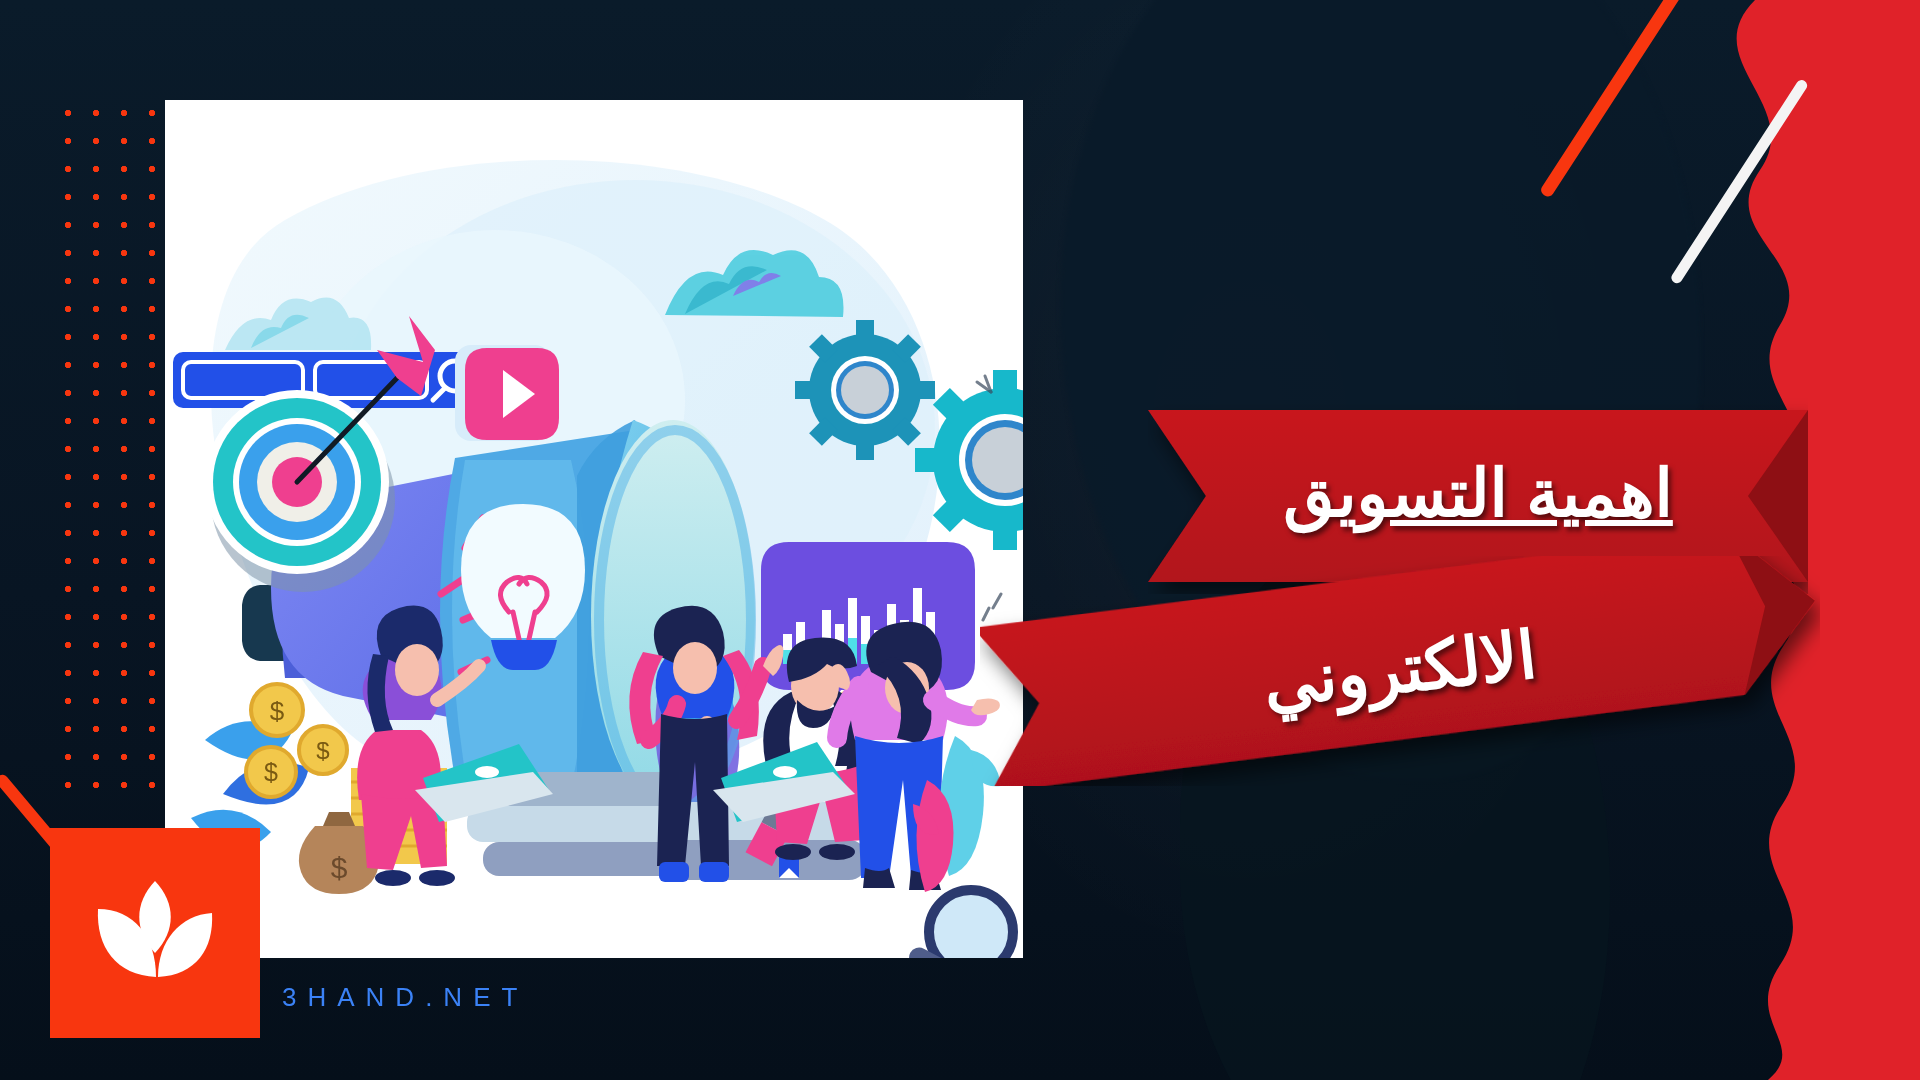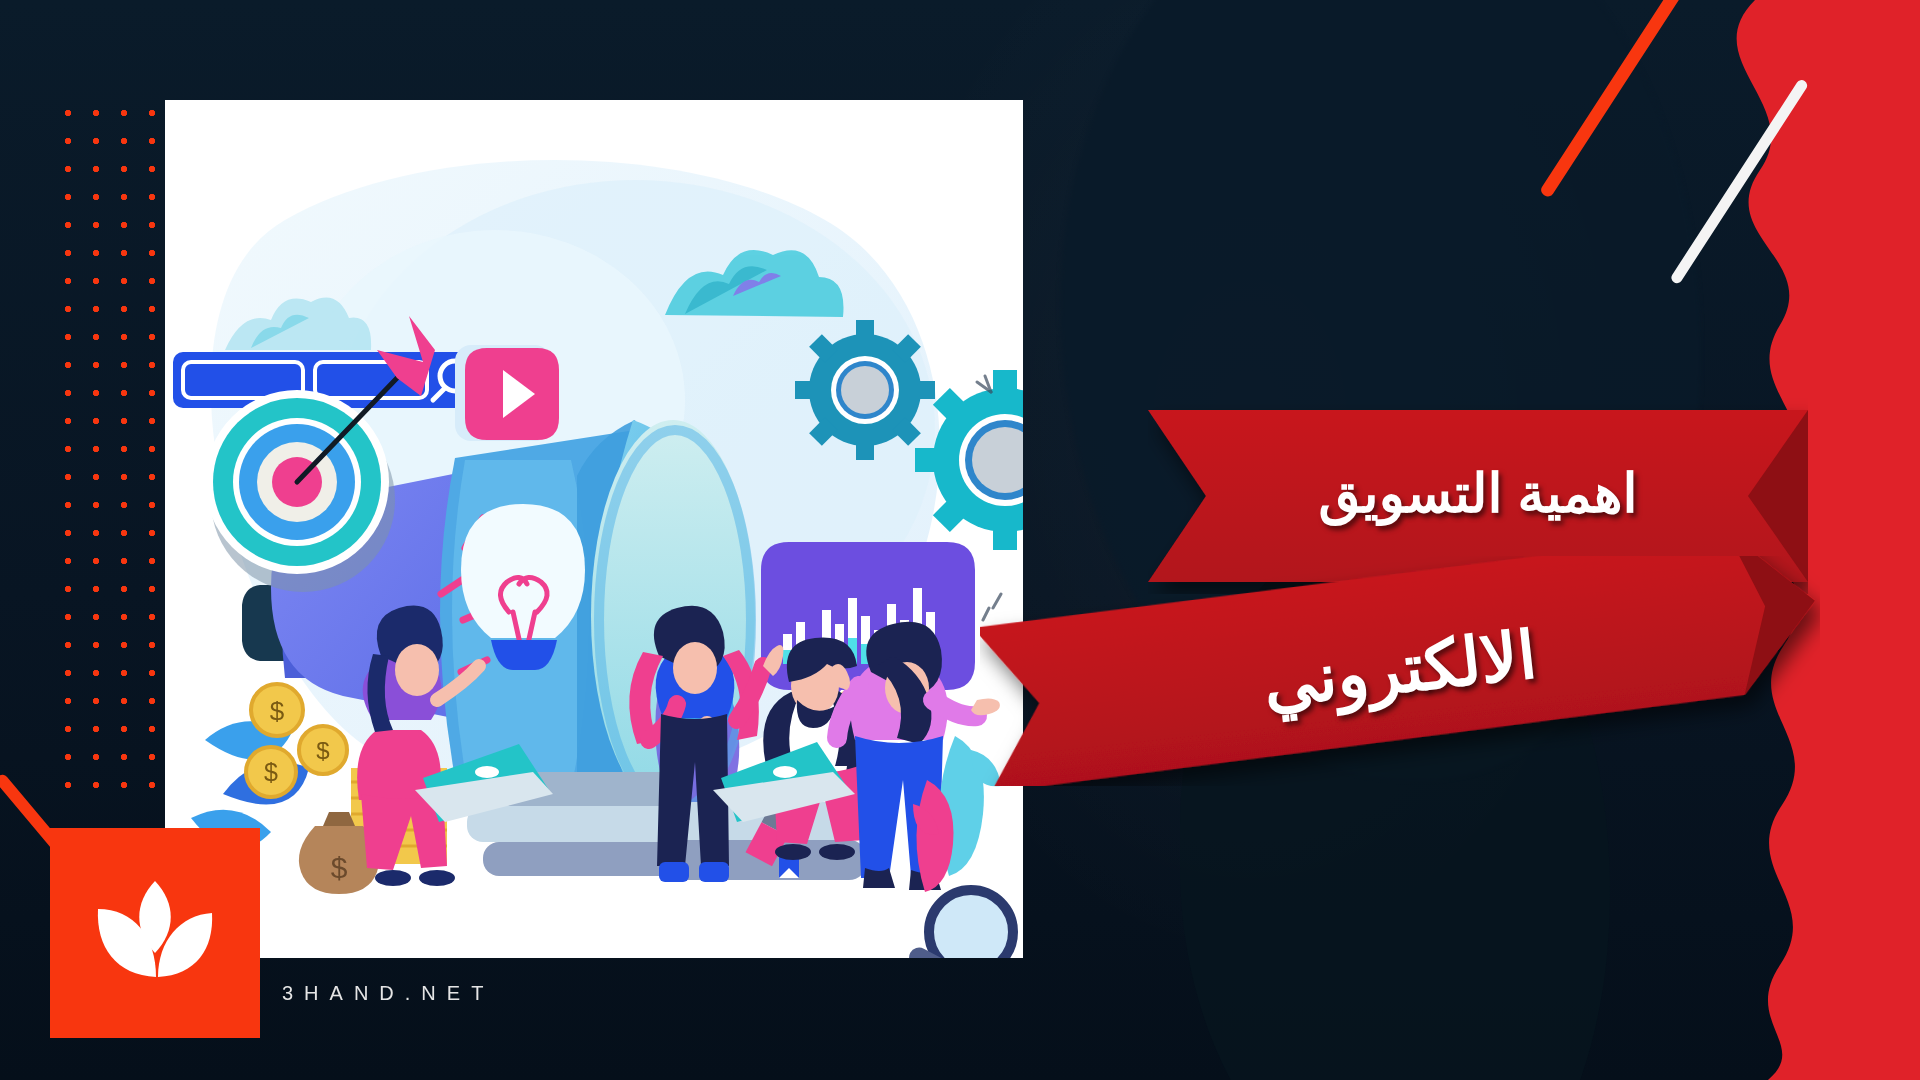--- a/index.html
+++ b/index.html
@@ -67,42 +67,42 @@
   
   .card{
     position:absolute;left:165px;top:100px;width:858px;height:858px;
     background:#ffffff;overflow:hidden;
   }
   .illus{position:absolute;inset:0;}
 
   
   .watermark{
     position:absolute;left:282px;top:982px;
-    color:#e5e5e5;font-size:20px;letter-spacing:11px;font-weight:400;
+    color:#3b82f6;font-size:26px;letter-spacing:11px;font-weight:400;
     font-family:"Liberation Sans", sans-serif;
   }
 
   
   .logo-sq{
     position:absolute;left:50px;top:828px;width:210px;height:210px;
     background:#f8360f;
   }
   .logo-sq svg{position:absolute;left:50%;top:50%;transform:translate(-50%,-50%);}
 
   
   .banner{position:absolute;}
   .banner .ribbon-text{
     position:absolute;inset:0;display:flex;align-items:center;justify-content:center;
     color:#ffffff;font-weight:700;
     direction:rtl;white-space:nowrap;
     text-shadow:3px 4px 5px rgba(0,0,0,.55);
     letter-spacing:1px;
   }
   #banner-top{left:1148px;top:398px;width:660px;height:196px;}
-  #banner-top .ribbon-text{font-size:54px;padding-bottom:6px;}
+  #banner-top .ribbon-text{font-size:66px;padding-bottom:6px;text-decoration:underline;}
   #banner-bottom{left:980px;top:556px;width:840px;height:230px;}
   #banner-bottom .ribbon-text{font-size:66px;transform:rotate(-6.2deg);padding-bottom:4px;}
 </style>
 </head>
 <body>
 
 <div class="stage">
 
   <div class="bg-base"></div>
   <div class="bg-blob"></div>

